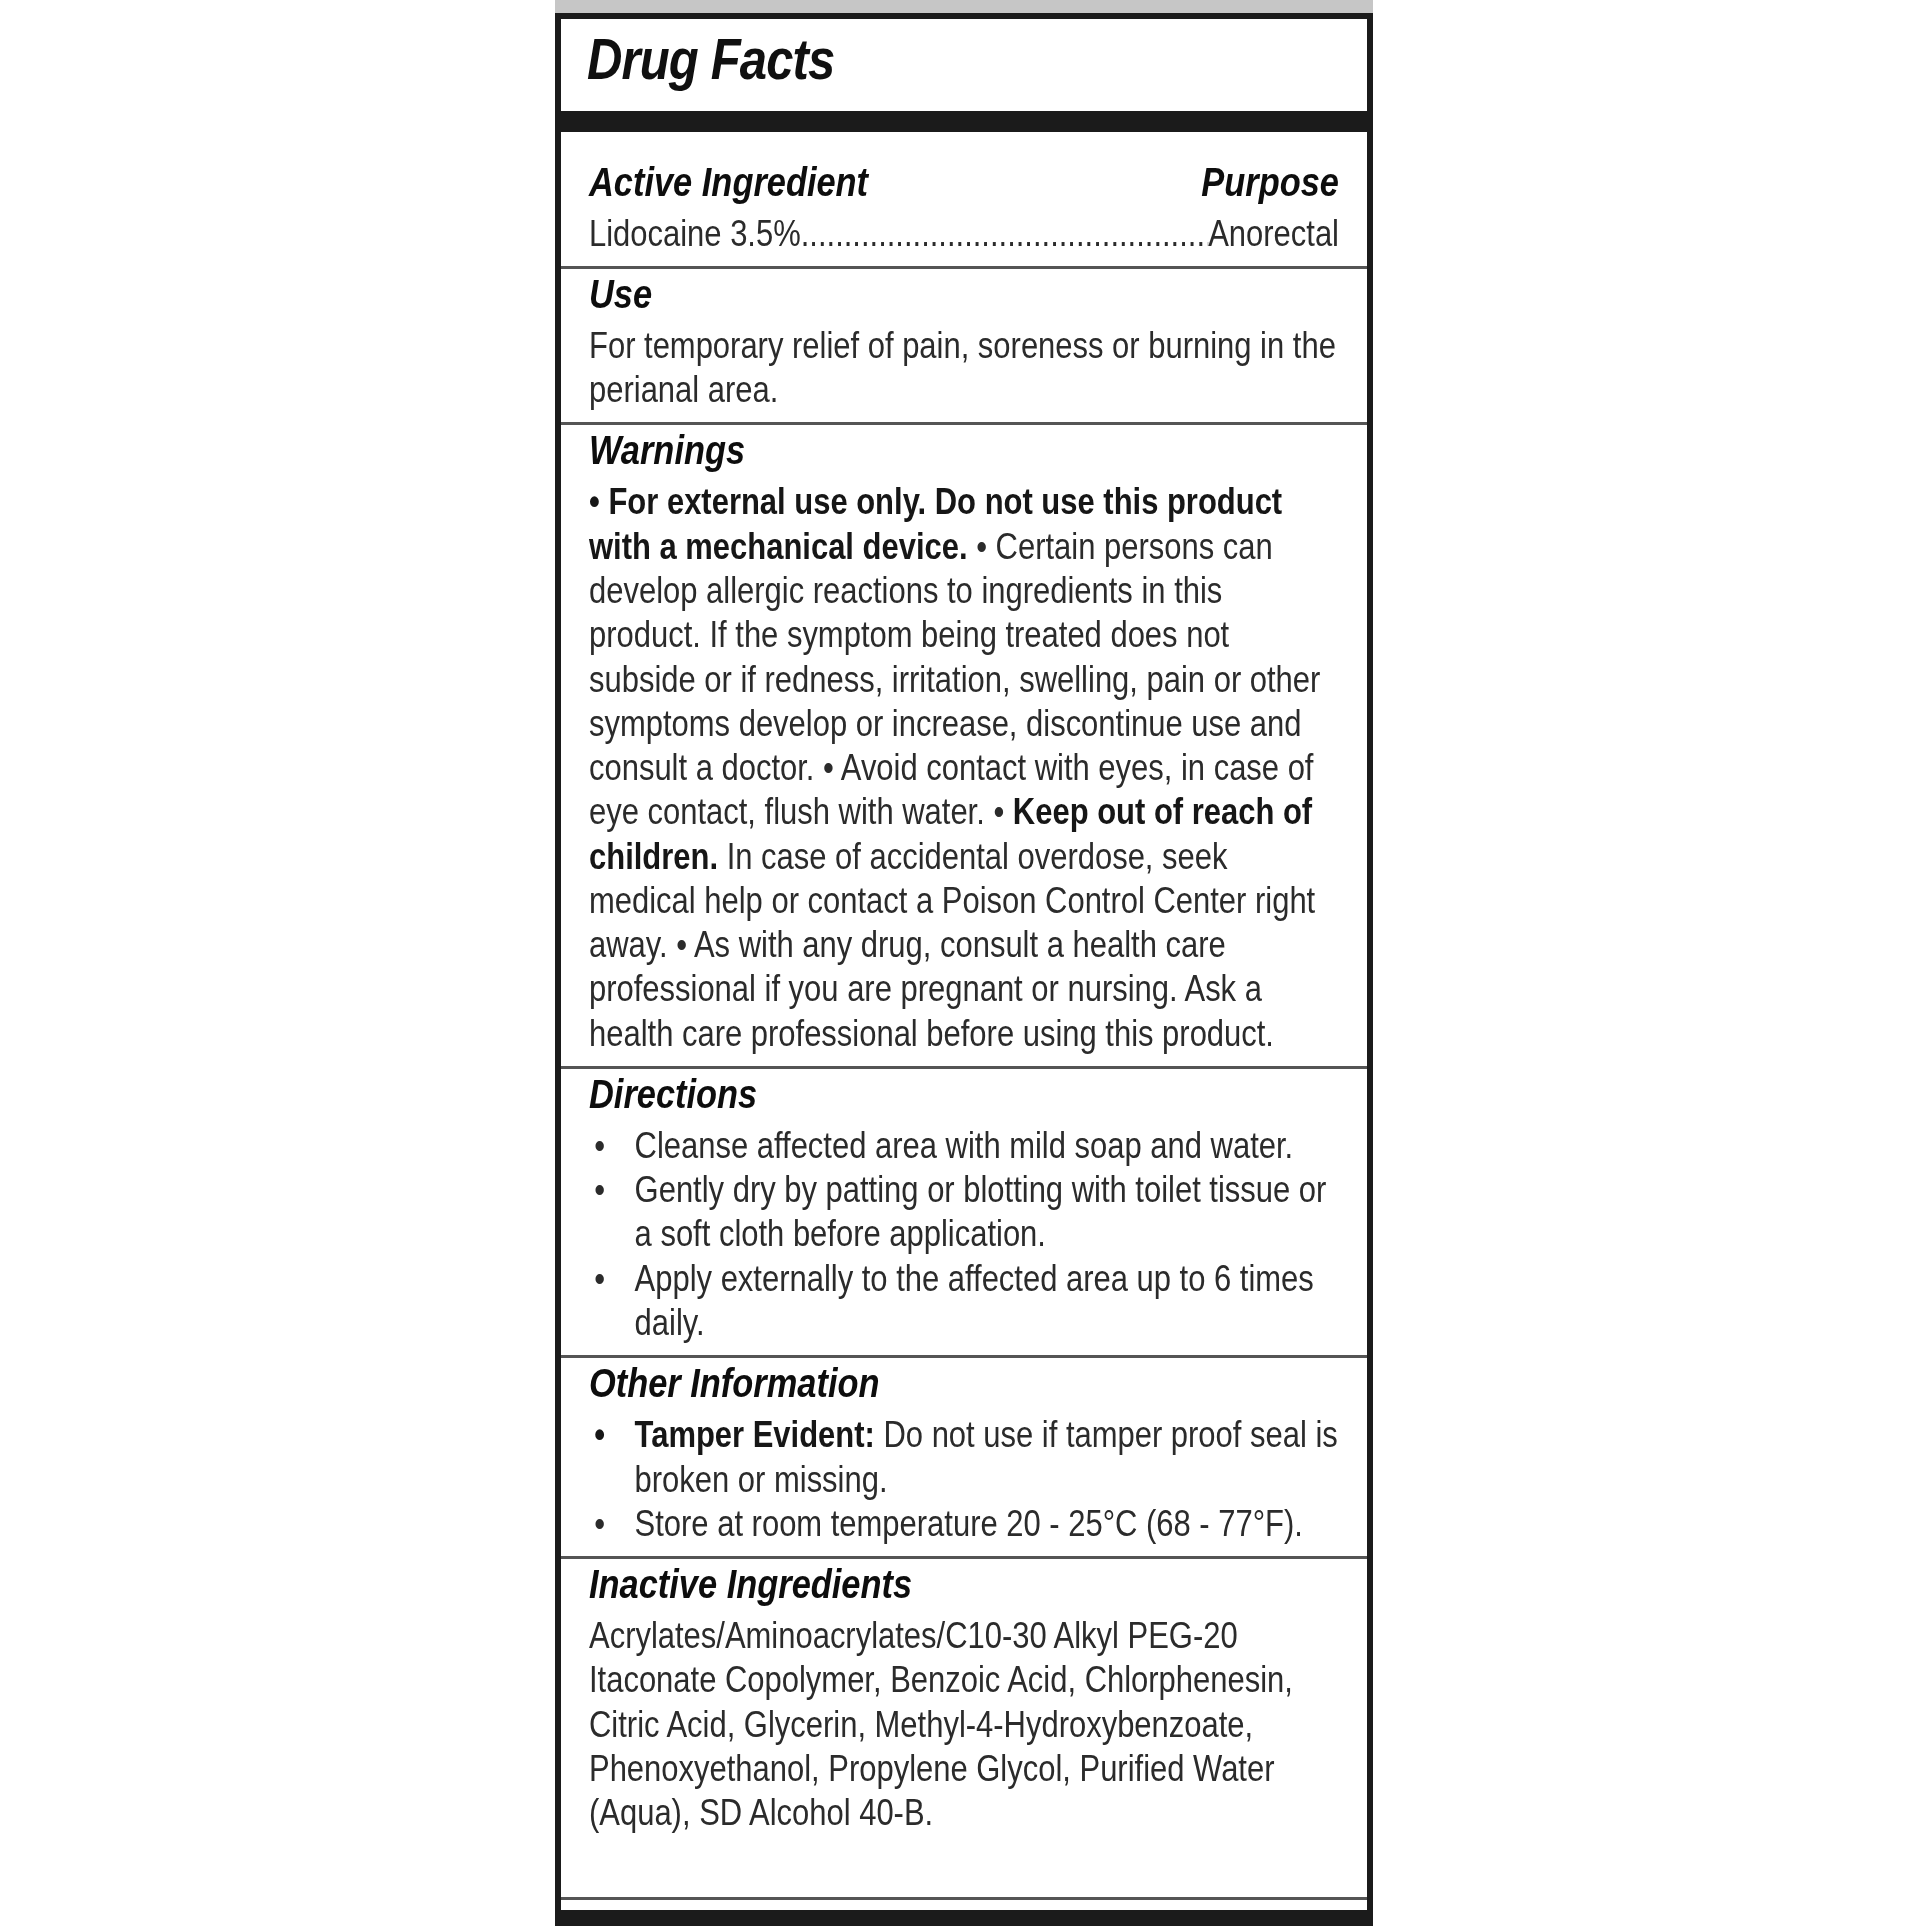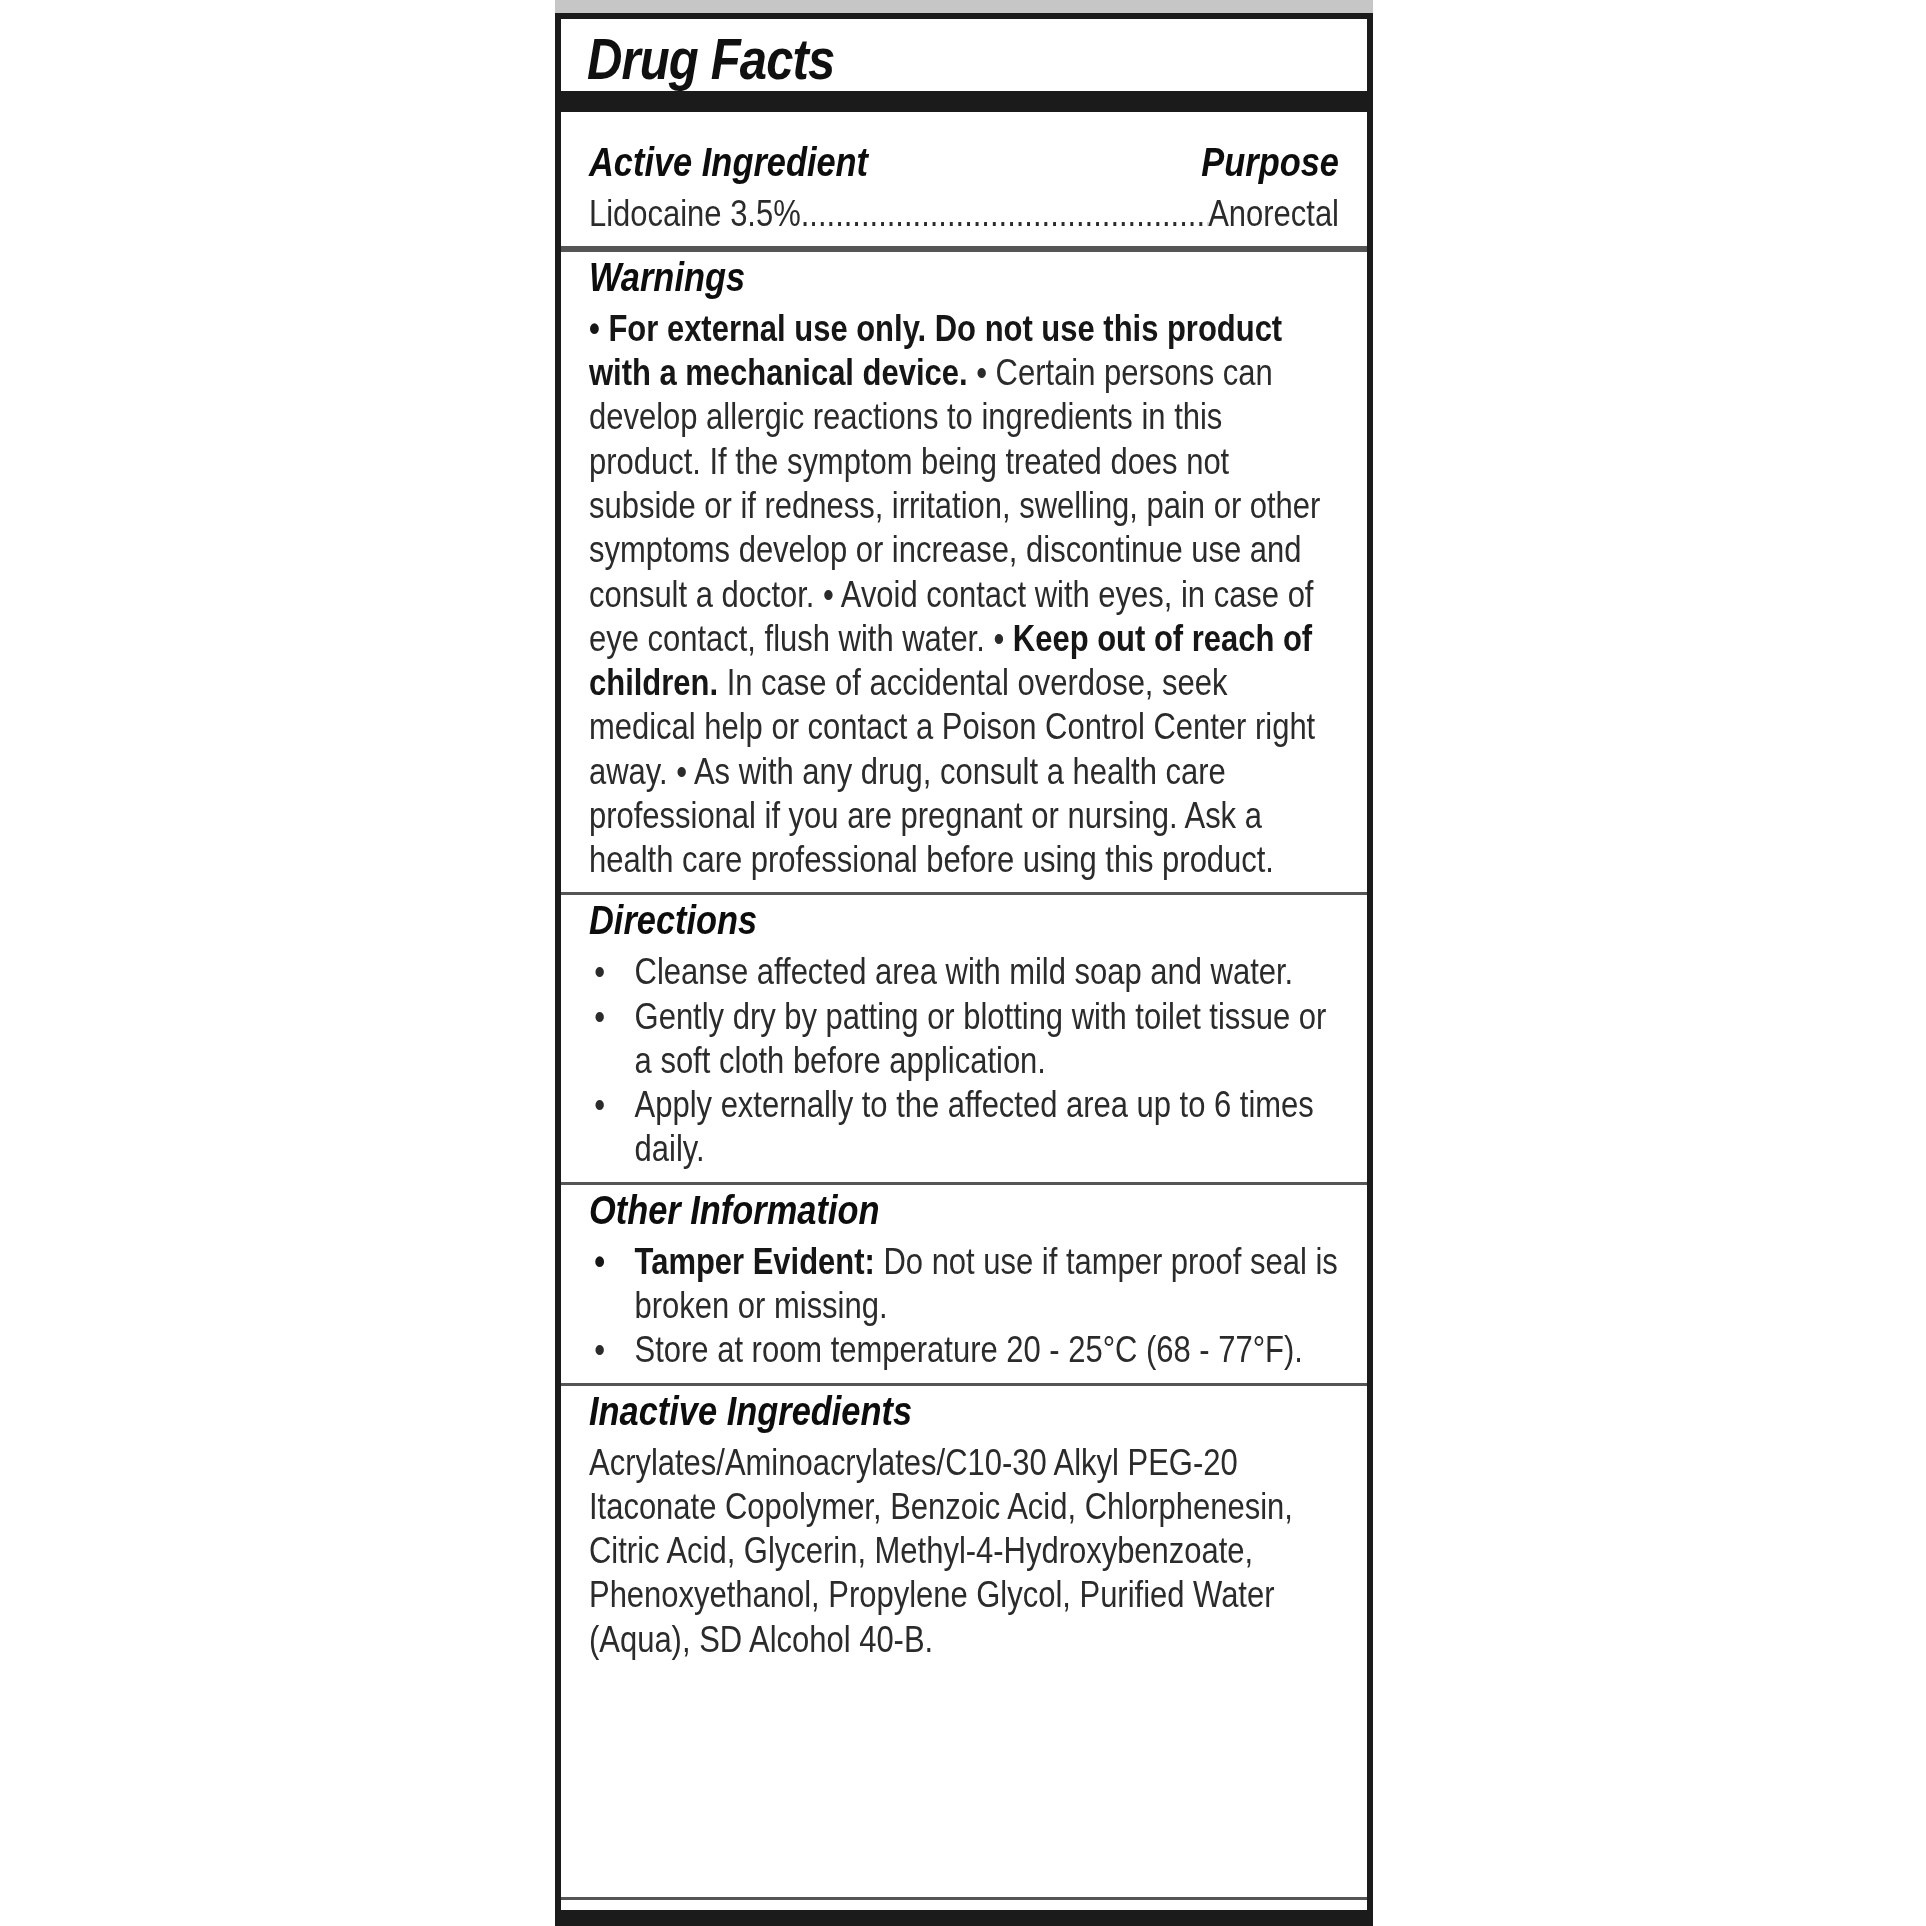--- a/index.html
+++ b/index.html
@@ -13,21 +13,21 @@
     background:#c6c6c6;
   }
   .label-box {
     position:absolute; left:555px; top:13px; width:818px; height:1914px;
     background:#ffffff; border:6px solid #1b1b1b; box-sizing:border-box;
     display:flex; flex-direction:column; overflow:hidden;
   }
   
   .condb { transform:scaleX(0.86); transform-origin:0 0; width:116.28%; }
 
-  .title-row { padding:9px 26px 0; flex:none; }
+  .title-row { padding:9px 26px 20px; flex:none; }
   .title {
     margin:0; font-size:57px; font-weight:bold; font-style:italic;
     letter-spacing:-1px; color:#101010; line-height:1.1;
   }
   .black-bar { height:21px; background:#1b1b1b; flex:none; }
 
   .sec { padding:0 28px 10px; flex:none; }
   .sec-active { padding-top:25px; }
   .divider { height:3px; background:#555555; flex:none; }
 
@@ -72,20 +72,26 @@
         <div class="leader-row body">
           <span class="nowrap">Lidocaine 3.5%</span>
           <span class="leader-dots">................................................................................</span>
           <span class="nowrap">Anorectal</span>
         </div>
       </div>
     </section>
 
     <div class="divider"></div>
 
+    <section class="sec">
+      <div class="condb">
+        <h2 class="h">Use</h2>
+        <p class="body">For temporary relief of pain, soreness or burning in the perianal area.</p>
+      </div>
+    </section>
 
     <div class="divider"></div>
 
     <section class="sec">
       <div class="condb">
         <h2 class="h">Warnings</h2>
         <p class="body"><span class="b">• For external use only. Do not use this product with a mechanical device. </span><span>• Certain persons can develop allergic reactions to ingredients in this product. If the symptom being treated does not subside or if redness, irritation, swelling, pain or other symptoms develop or increase, discontinue use and consult a doctor. •  Avoid contact with eyes, in case of eye contact, flush with water. • </span><span class="b">Keep out of reach of children. </span><span>In case of accidental overdose, seek medical help or contact a Poison Control Center right away. • As with any drug, consult a health care professional if you are pregnant or nursing. Ask a health care professional before using this product.</span></p>
       </div>
     </section>
 

